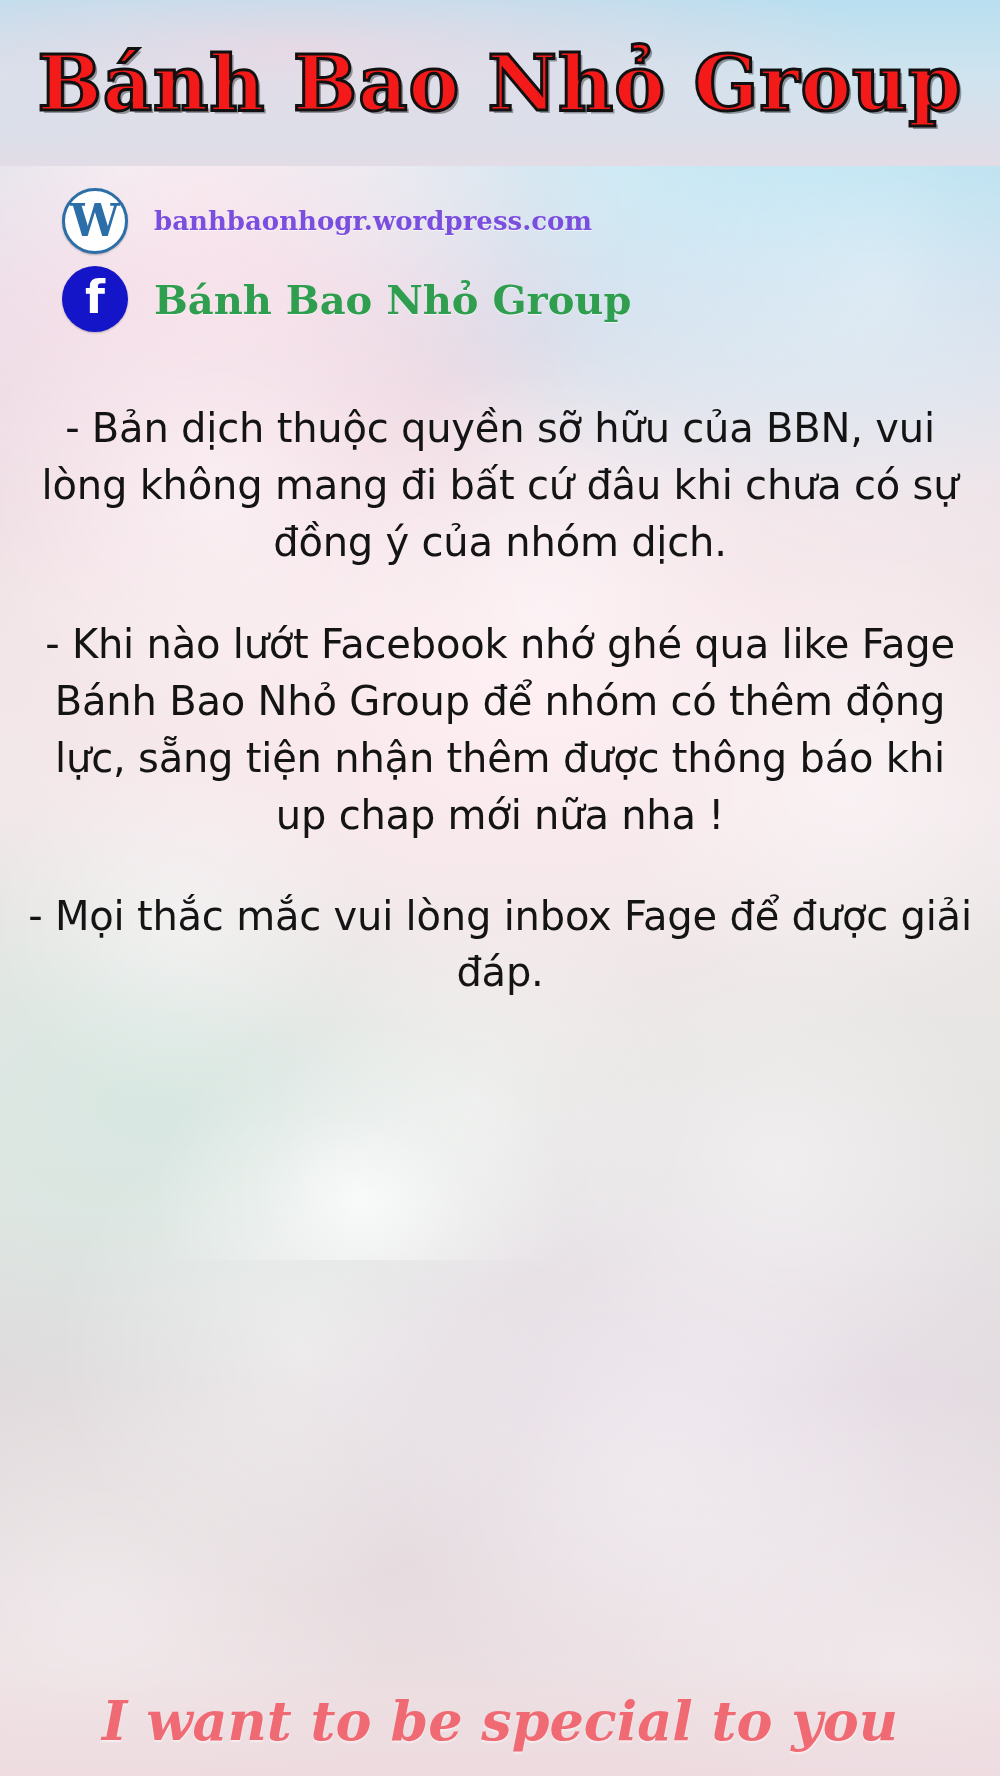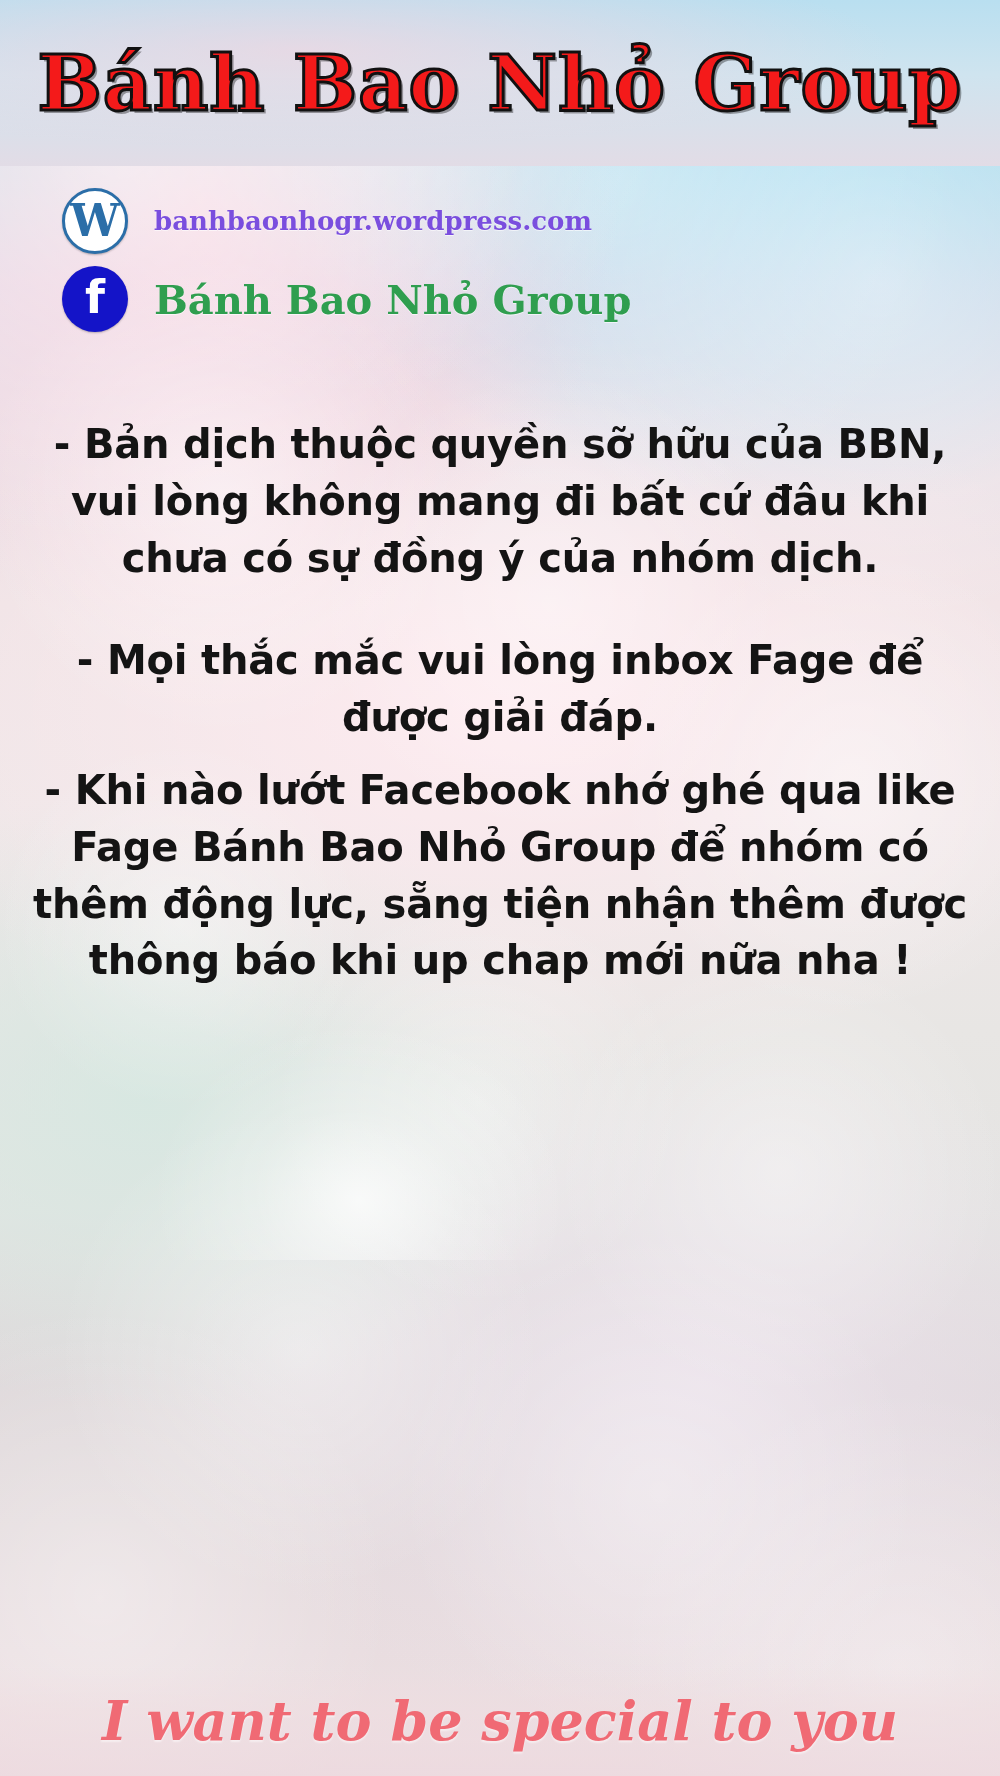--- a/index.html
+++ b/index.html
@@ -159,25 +159,25 @@
   
   .notes {
     position: absolute;
     left: 16px;
     top: 400px;
     width: 968px;
     text-align: center;
   }
   .note {
     font-family: "DejaVu Sans", sans-serif;
-    font-weight: bold;
+    font-weight: normal;
     font-size: 40px;
     line-height: 1.42;
     color: #141414;
-    margin: 16px 0 46px 0;
+    margin: 0 0 46px 0;
     padding: 0 10px;
     letter-spacing: -0.2px;
   }
   .note.n2 { margin-bottom: 52px; }
   .note.n3 { margin-bottom: 44px; }
   .note.n4 { margin-bottom: 0; }
 
   
   .footer {
     position: absolute;
@@ -221,20 +221,20 @@
     <div class="link-row">
       <div class="badge badge-fb">
         <span class="fb-glyph">f</span>
       </div>
       <div class="link-text-fb">Bánh Bao Nhỏ Group</div>
     </div>
   </div>
 
   <div class="notes">
     <p class="note n1">- Bản dịch thuộc quyền sỡ hữu của BBN, vui lòng không mang đi bất cứ đâu khi chưa có sự đồng ý của nhóm dịch.</p>
+    <p class="note n3">- Khi nào lướt Facebook nhớ ghé qua like Fage Bánh Bao Nhỏ Group để nhóm có thêm động lực, sẵng tiện nhận thêm được thông báo khi up chap mới nữa nha !</p>
     <p class="note n4">- Mọi thắc mắc vui lòng inbox Fage để được giải đáp.</p>
-    <p class="note n3">- Khi nào lướt Facebook nhớ ghé qua like Fage Bánh Bao Nhỏ Group để nhóm có thêm động lực, sẵng tiện nhận thêm được thông báo khi up chap mới nữa nha !</p>
   </div>
 
   <div class="footer">
     <div class="footer-text">I want to be special to you</div>
   </div>
 </div>
 
 </body></html>

